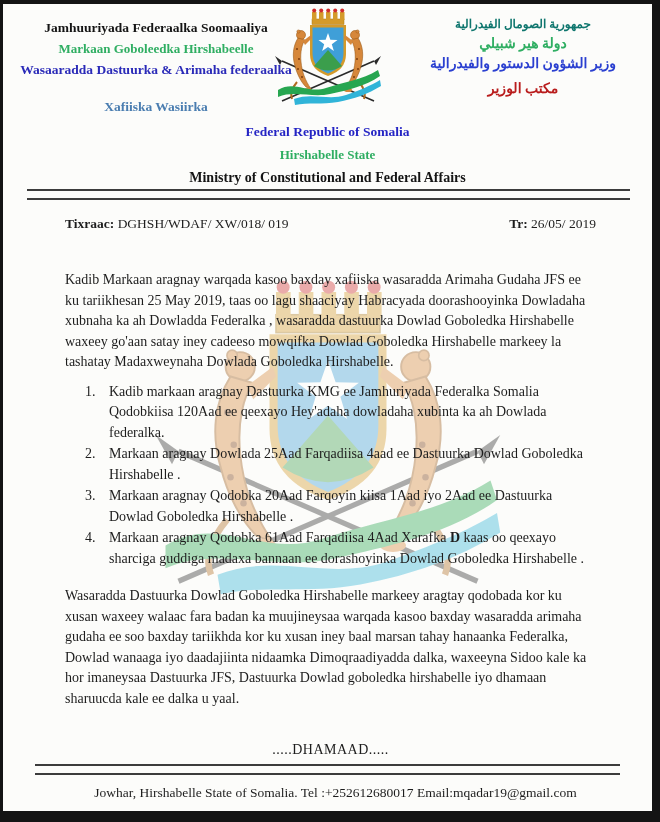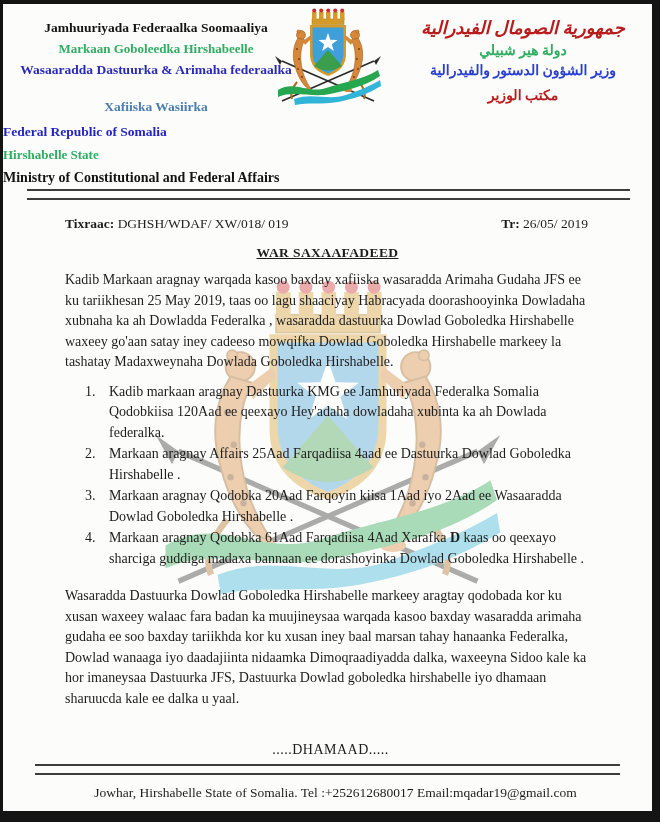--- a/index.html
+++ b/index.html
@@ -14,35 +14,35 @@
     font-family:"Liberation Serif","DejaVu Serif",serif;
     color:#1d1d1d;overflow:hidden;
   }
   
   .hdr-left{position:absolute;left:14px;top:16px;width:278px;text-align:center;font-weight:bold;}
   .hdr-left .l1{font-size:13.5px;color:#141414;}
   .hdr-left .l2{font-size:13px;margin-top:5px;}
   .hdr-left .l3{font-size:13.5px;margin-top:5px;}
   .hdr-left .office{font-size:13.5px;margin-top:21px;}
   .hdr-right{position:absolute;right:10px;top:13px;width:238px;text-align:center;direction:rtl;font-weight:bold;}
-  .hdr-right .a1{font-size:18px;color:#b91c1c;font-style:italic;}
+  .hdr-right .a1{font-size:12px;color:#0f766e;}
   .hdr-right .a2{font-size:14px;margin-top:3px;}
   .hdr-right .a3{font-size:14px;margin-top:3px;}
   .hdr-right .a4{font-size:14px;margin-top:8px;}
   .hdr-emblem{position:absolute;left:50%;top:0;transform:translateX(-50%);width:128px;height:120px;}
-  .center-titles{position:absolute;top:120px;left:0;right:0;font-weight:bold;}
+  .center-titles{position:absolute;top:120px;left:0;right:0;text-align:center;font-weight:bold;}
   .center-titles .c1{font-size:13.5px;}
   .center-titles .c2{font-size:13px;margin-top:7px;}
   .center-titles .c3{font-size:14px;color:#141414;margin-top:7px;}
   .rule{position:absolute;left:24px;right:22px;height:7px;
         border-top:2.5px solid #3c3c3c;border-bottom:2.5px solid #3c3c3c;}
   .rule-top{top:185px;}
   .rule-bottom{top:760px;left:32px;right:32px;}
   
-  .ref-row{position:absolute;top:212px;left:62px;right:64px;display:flex;
+  .ref-row{position:absolute;top:212px;left:62px;right:56px;display:flex;
            justify-content:space-between;font-size:13.5px;}
   .ref-row b{font-weight:bold;}
   
   .pr-title{position:absolute;top:241px;left:0;right:0;text-align:center;
             font-size:13.5px;font-weight:bold;text-decoration:underline;letter-spacing:.4px;}
   
   .watermark{position:absolute;top:262px;left:50%;transform:translateX(-50%);
              width:390px;height:390px;opacity:.38;z-index:0;pointer-events:none;}
   
   .body-text{position:absolute;top:266px;left:62px;right:56px;z-index:1;
@@ -150,37 +150,36 @@
       <div class="c3">Ministry of Constitutional and Federal Affairs</div>
     </div>
 
     <div class="rule rule-top"></div>
 
     <div class="ref-row">
       <span><b>Tixraac:</b><span> DGHSH/WDAF/ XW/018/ 019</span></span>
       <span><b>Tr:</b><span> 26/05/ 2019</span></span>
     </div>
 
-    <div class="pr-title">WAR SAXAAFADEED</div>
 
     <div class="body-text">
       <p class="para">Kadib Markaan aragnay warqada kasoo baxday xafiiska wasaradda Arimaha Gudaha JFS ee ku tariikhesan 25 May 2019, taas oo lagu shaaciyay  Habracyada doorashooyinka Dowladaha xubnaha ka ah Dowladda Federalka , wasaradda dastuurka Dowlad Goboledka Hirshabelle waxeey go'aan satay iney cadeeso mowqifka Dowlad Goboledka Hirshabelle markeey la tashatay Madaxweynaha Dowlada Goboledka Hirshabelle.</p>
 
       <div class="num-list">
         <div class="list-item">
           <span class="num">1.</span>
           <span class="txt">Kadib markaan aragnay Dastuurka KMG ee Jamhuriyada Federalka Somalia Qodobkiisa 120Aad  ee qeexayo Hey'adaha dowladaha  xubinta ka ah Dowlada federalka.</span>
         </div>
         <div class="list-item">
           <span class="num">2.</span>
-          <span class="txt">Markaan aragnay Affairs 25Aad Farqadiisa 4aad ee Dastuurka Dowlad Goboledka Hirshabelle .</span>
+          <span class="txt">Markaan aragnay Dowlada 25Aad Farqadiisa 4aad ee Dastuurka Dowlad Goboledka Hirshabelle .</span>
         </div>
         <div class="list-item">
           <span class="num">3.</span>
-          <span class="txt">Markaan aragnay Qodobka 20Aad Farqoyin kiisa 1Aad iyo 2Aad ee Wasaaradda Dowlad Goboledka Hirshabelle .</span>
+          <span class="txt">Markaan aragnay Qodobka 20Aad Farqoyin kiisa 1Aad iyo 2Aad ee Dastuurka Dowlad Goboledka Hirshabelle .</span>
         </div>
         <div class="list-item">
           <span class="num">4.</span>
           <span class="txt"><span>Markaan aragnay Qodobka 61Aad Farqadiisa 4Aad Xarafka </span><b>D</b><span> kaas oo qeexayo sharciga guddiga madaxa bannaan ee dorashoyinka Dowlad Goboledka Hirshabelle .</span></span>
         </div>
       </div>
 
       <p class="para para2">Wasaradda Dastuurka Dowlad Goboledka Hirshabelle markeey aragtay qodobada kor ku xusan waxeey walaac fara badan ka muujineysaa warqada kasoo baxday wasaradda arimaha gudaha ee soo baxday tariikhda kor ku xusan iney baal marsan tahay hanaanka Federalka, Dowlad wanaaga iyo daadajiinta nidaamka Dimoqraadiyadda dalka, waxeeyna Sidoo kale  ka hor imaneysaa Dastuurka JFS, Dastuurka Dowlad goboledka hirshabelle iyo dhamaan sharuucda kale ee dalka u yaal.</p>
 
       <div class="closing">.....DHAMAAD.....</div>

